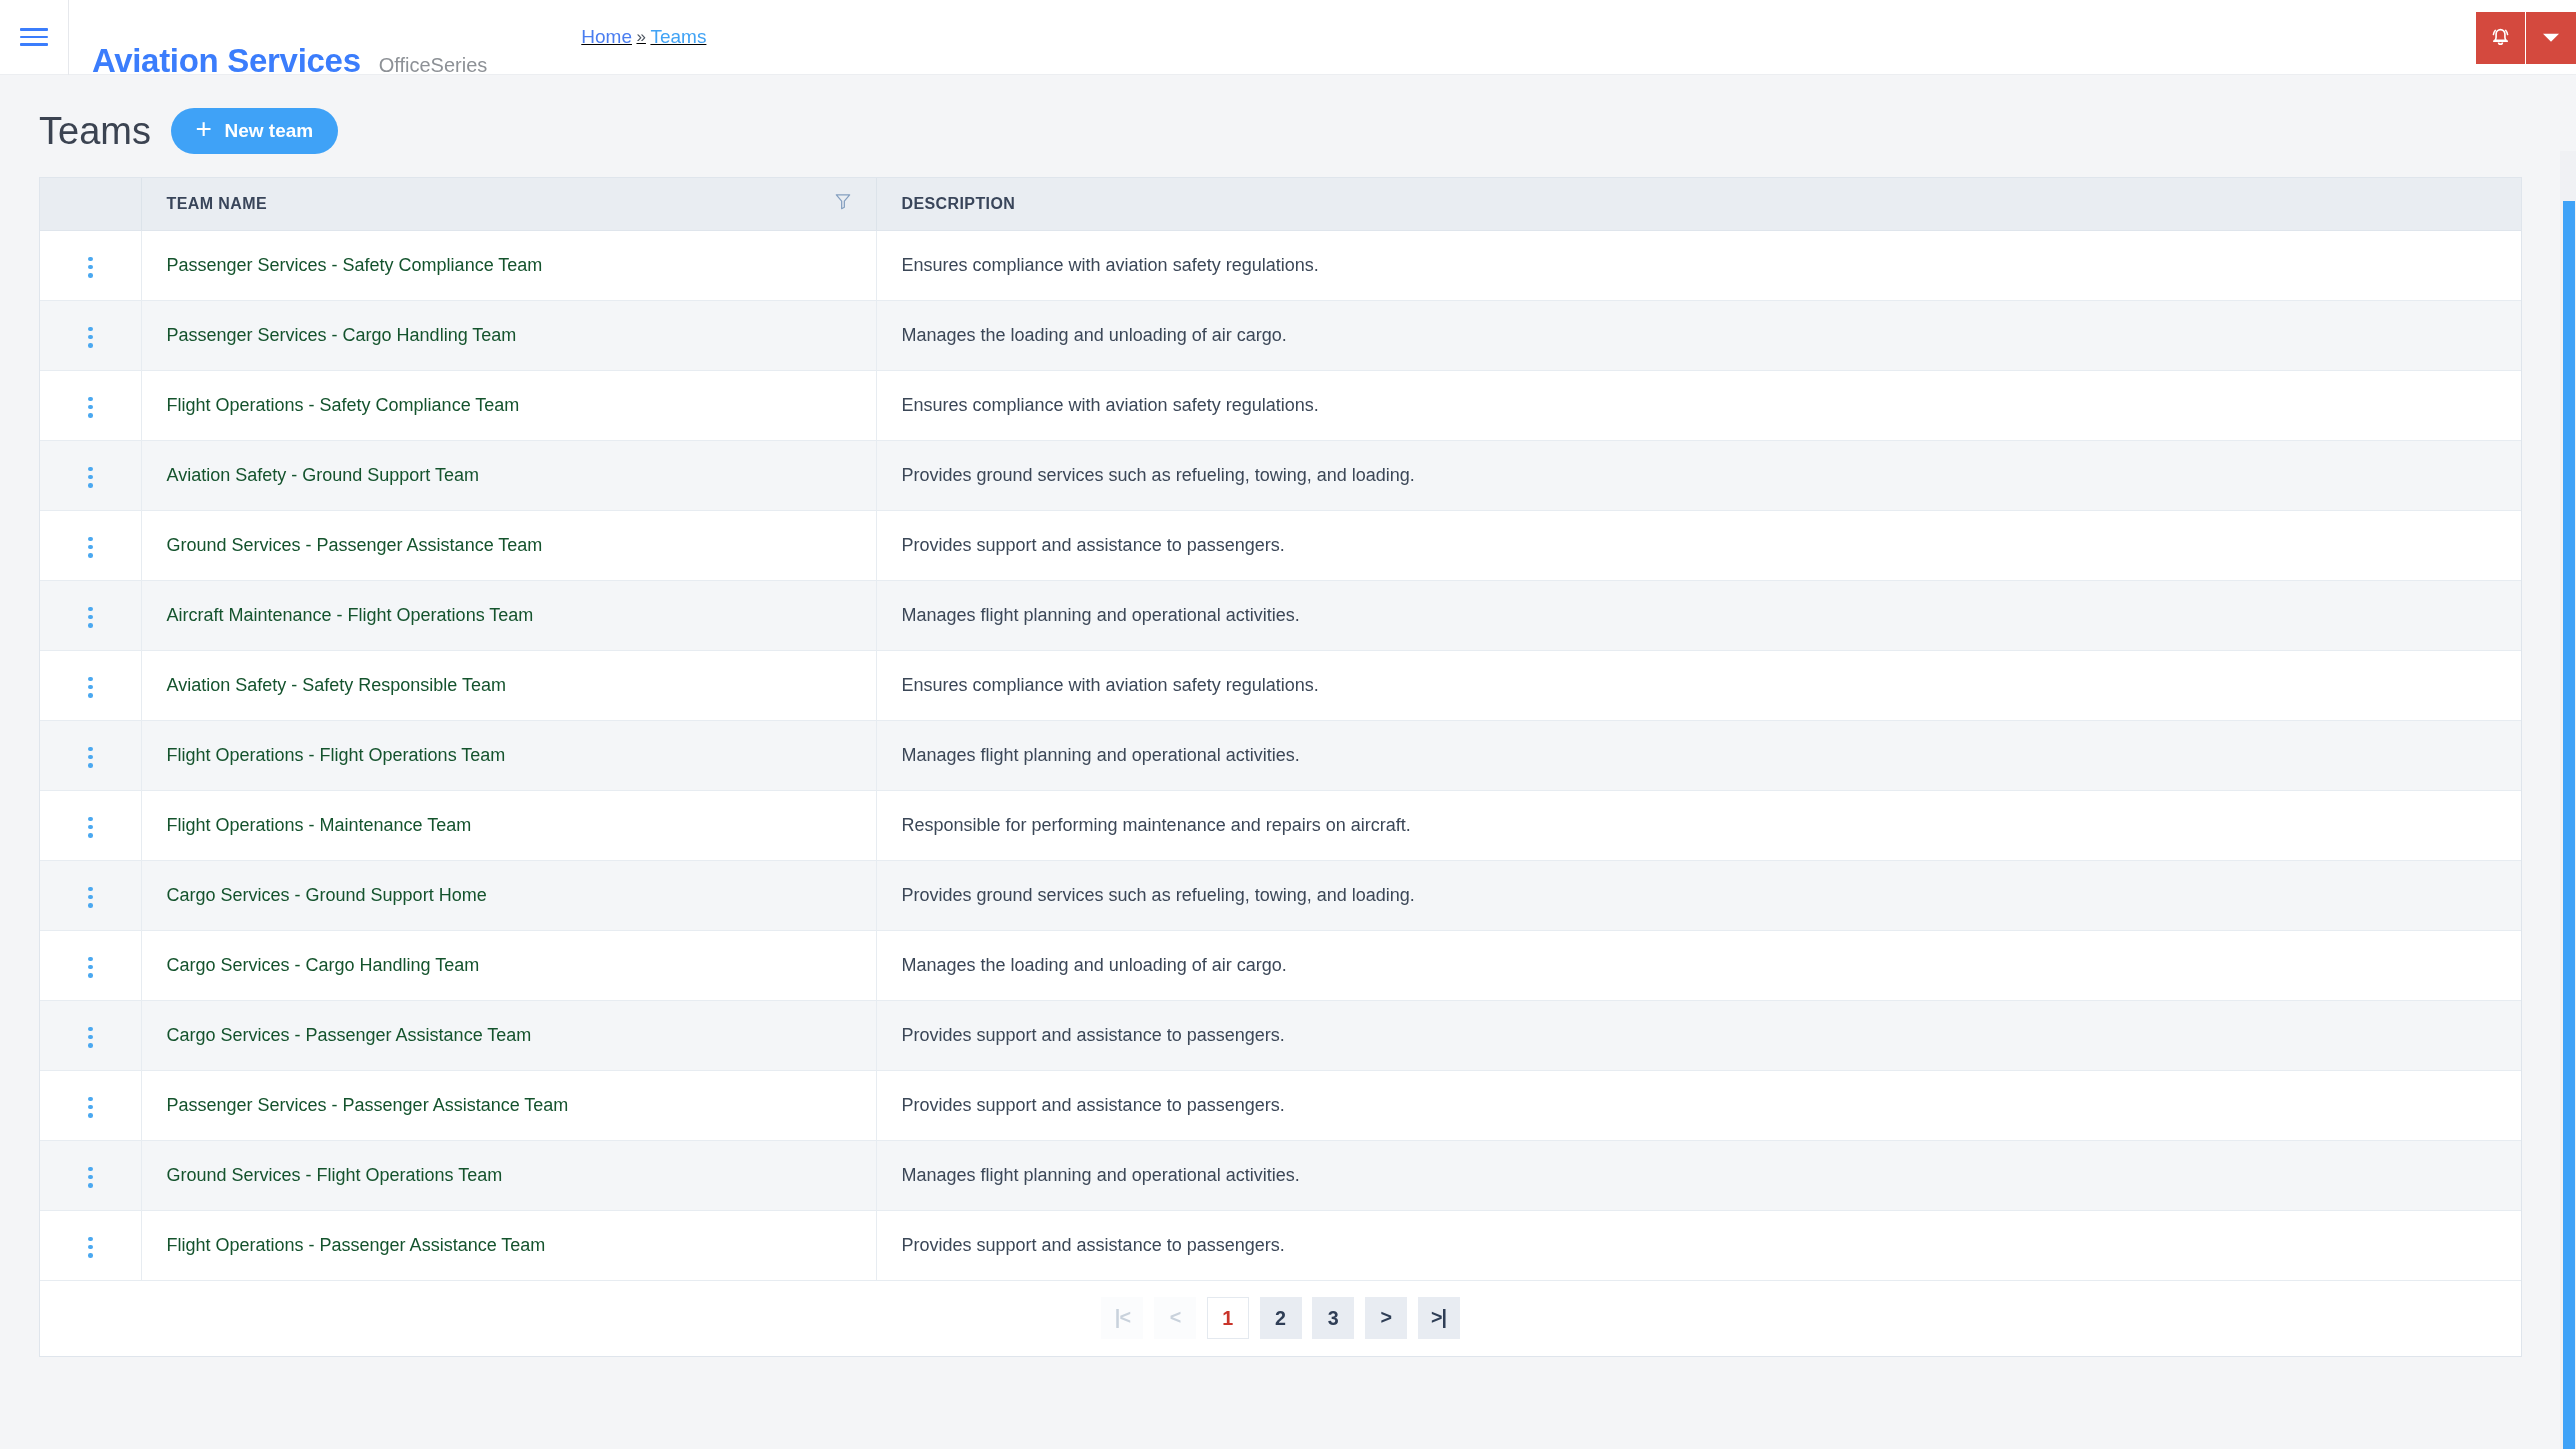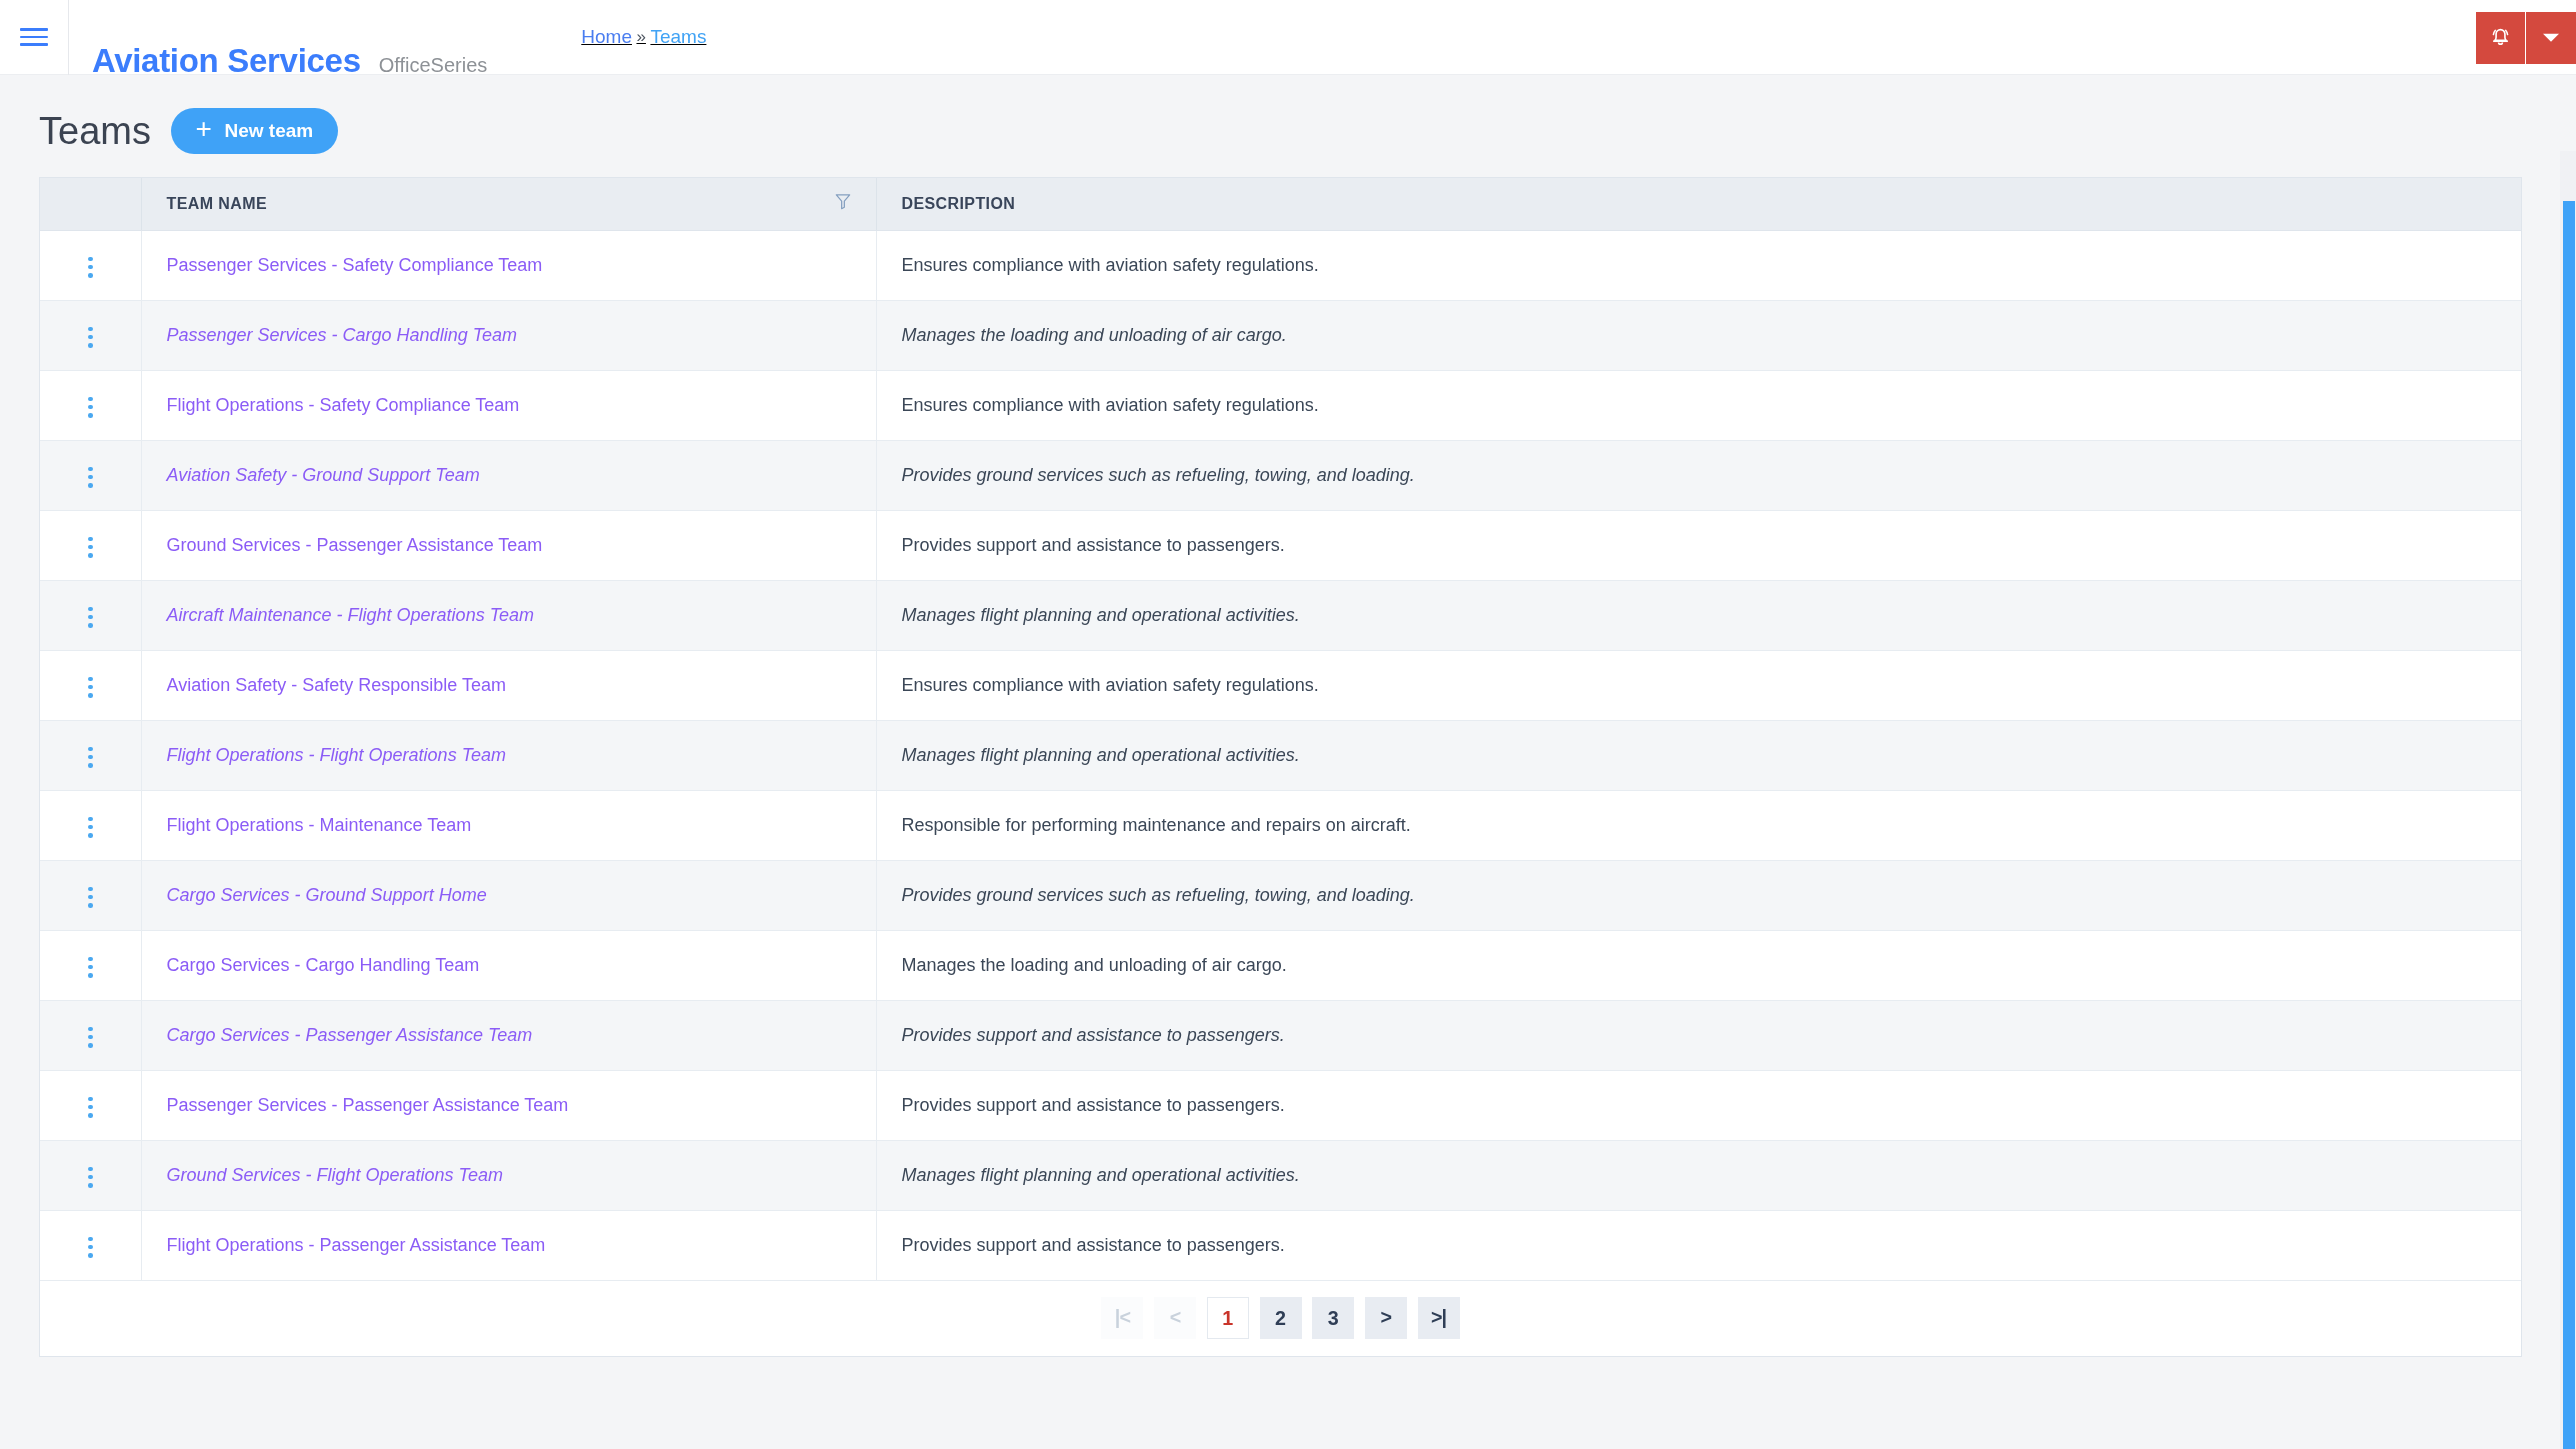--- a/index.html
+++ b/index.html
@@ -189,21 +189,21 @@
   table.grid tbody td {
     height: 70px;
     border-bottom: 0.9px solid #e7ecf1;
     border-right: 0.9px solid #e7ecf1;
     padding: 0 25px;
     font-size: 18px;
     color: #3b4757;
     vertical-align: middle;
   }
   table.grid tbody td.td-desc { border-right: none; }
-  table.grid tbody tr.alt td { background: #f4f6f8; font-style: italic; }
+  table.grid tbody tr.alt td { background: #f4f6f8; }
   table.grid tbody tr:last-child td { border-bottom: 0.9px solid #e7ecf1; }
 
   .td-actions {
     padding: 0 !important;
     text-align: center;
   }
   .dots {
     display: inline-flex;
     flex-direction: column;
     gap: 3.6px;
@@ -211,21 +211,21 @@
     padding: 7.2px 12.5px;
   }
   .dots i {
     display: block;
     width: 4.5px;
     height: 4.5px;
     border-radius: 50%;
     background: #4aa8f0;
   }
   .team-link {
-    color: #8b5cf6;
+    color: #14532d;
     text-decoration: none;
     font-size: 18px;
     cursor: pointer;
   }
 
   
   .pager-row {
     height: 75px;
     background: #ffffff;
     display: flex;

